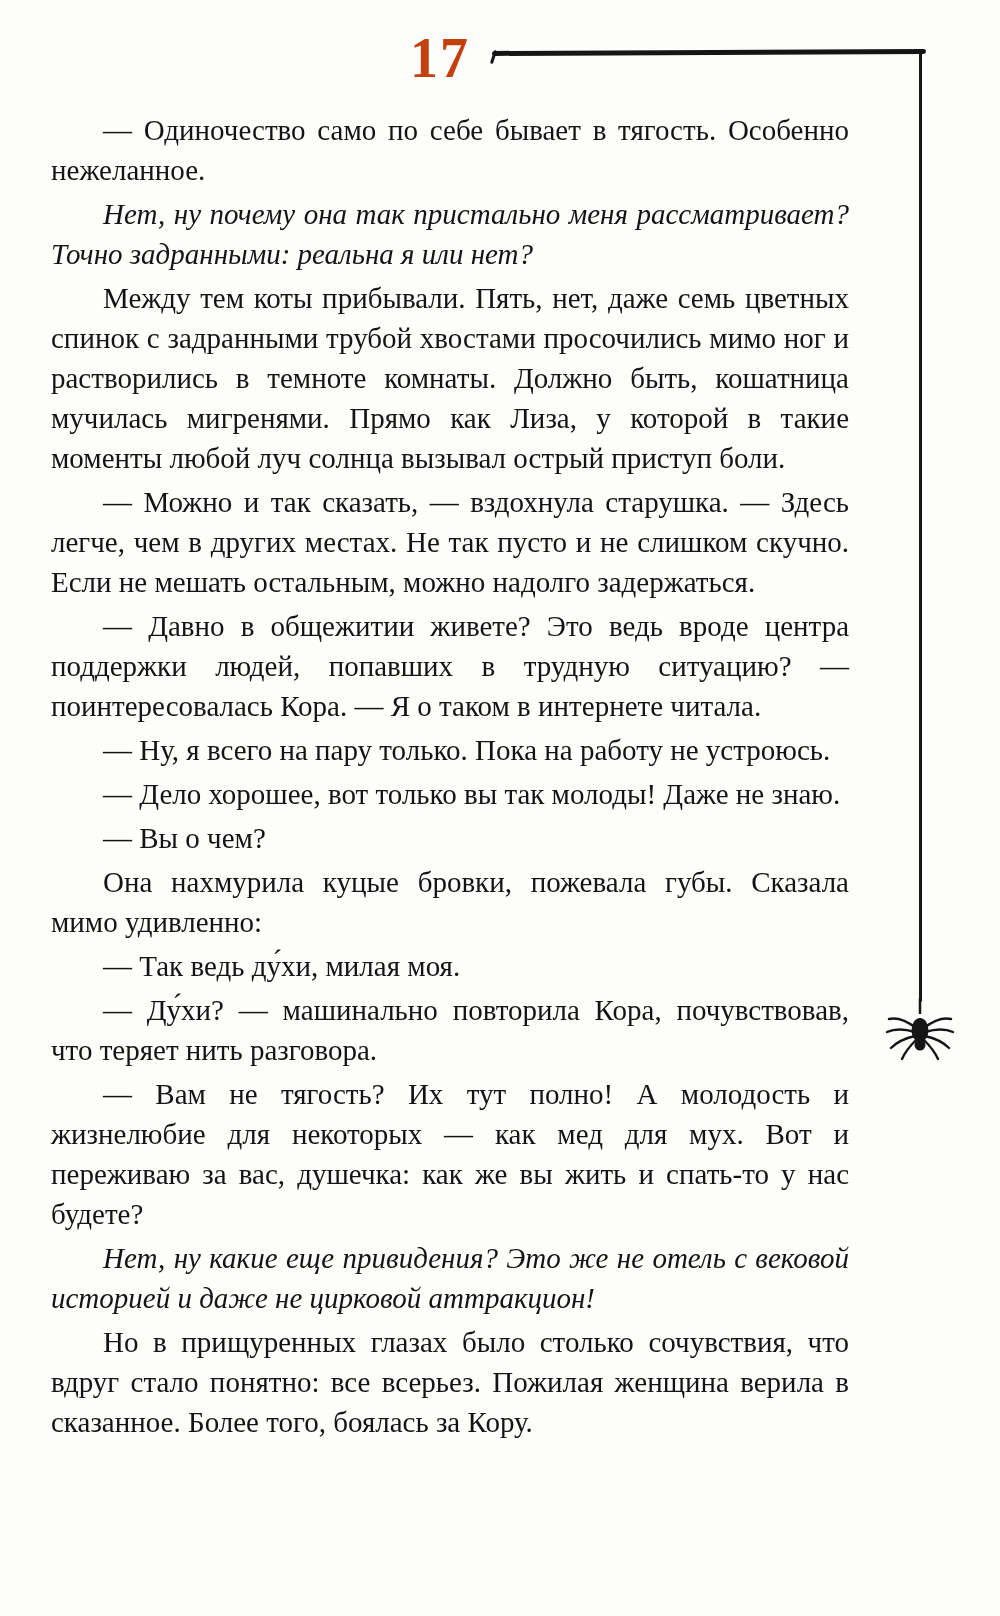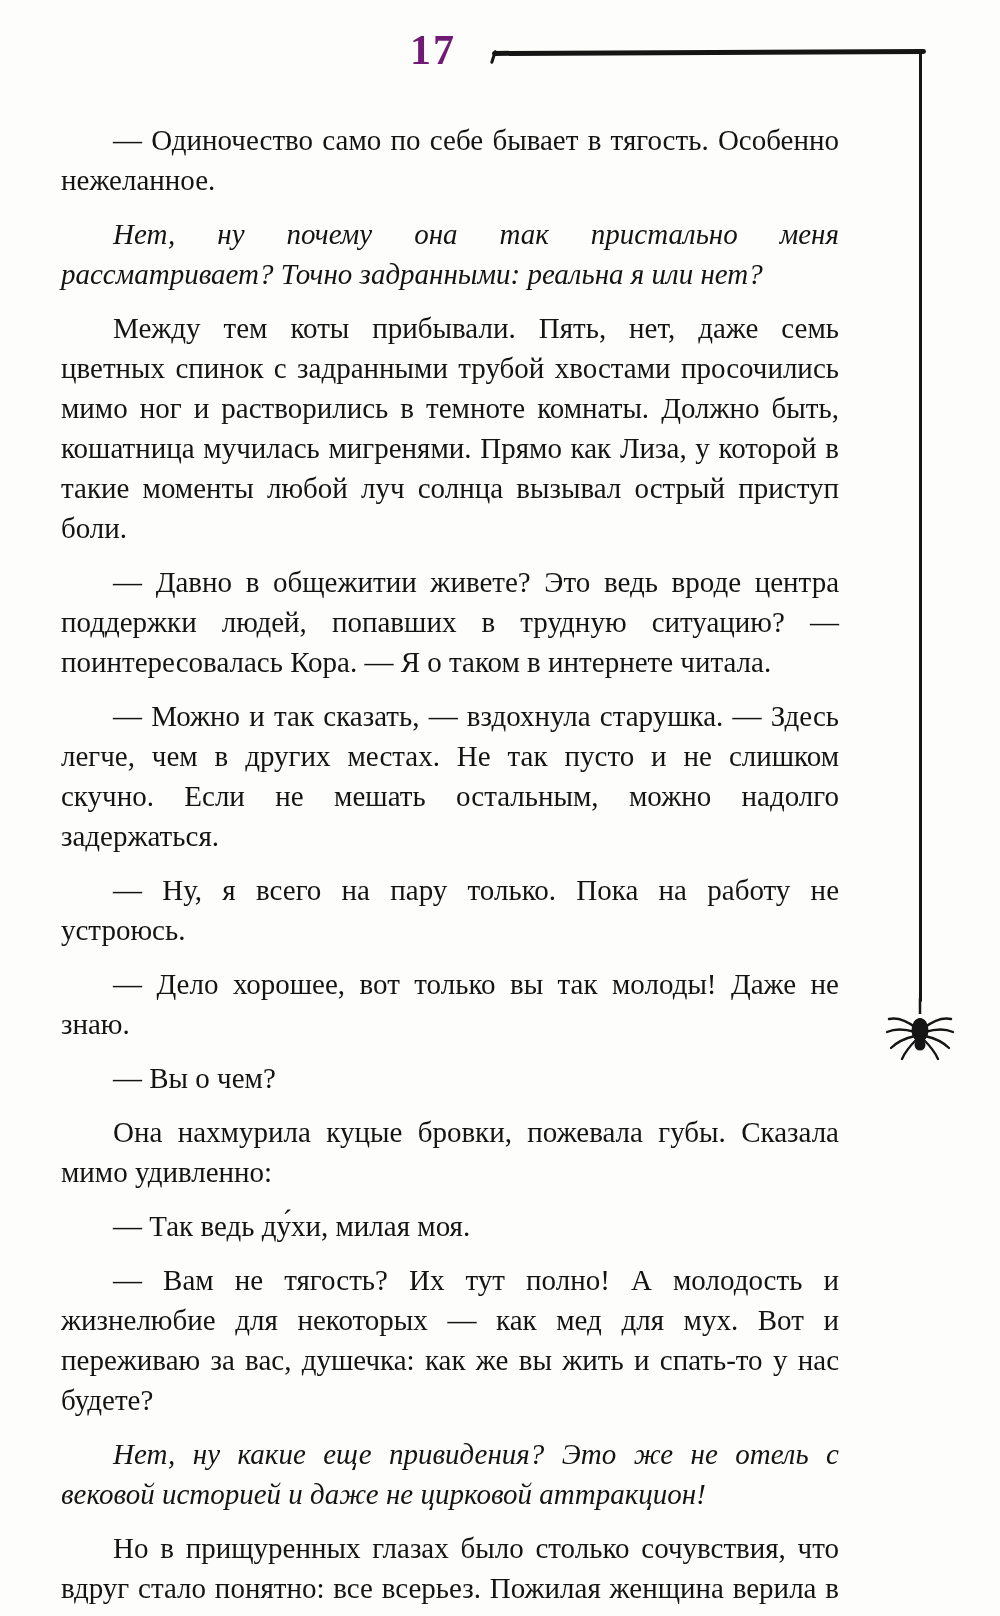--- a/index.html
+++ b/index.html
@@ -17,25 +17,25 @@
   }
   .page {
     position: absolute;
     inset: 0;
   }
   .pagenum {
     position: absolute;
     left: 410px;
     top: 26px;
     width: 70px;
-    font-size: 42px;
+    font-size: 56px;
     font-weight: 600;
     letter-spacing: 2px;
     text-align: left;
-    color: #701a75;
+    color: #c2410c;
   }
   .hrule {
     position: absolute;
     left: 492px;
     top: 50px;
     width: 434px;
     height: 5px;
     background: #151515;
     border-radius: 3px;
     transform: rotate(-0.25deg);
@@ -74,21 +74,21 @@
   .text {
     position: absolute;
     left: 47px;
     top: 106px;
     width: 806px;
     font-size: 29px;
     line-height: 40px;
     text-align: justify;
   }
   .para {
-    margin: 14px;
+    margin: 4px;
     text-indent: 52px;
   }
   .italic {
     font-style: italic;
   }
 </style>
 </head>
 <body>
 
 <div class="page">
@@ -116,25 +116,26 @@
 
       <ellipse cx="35" cy="32" rx="8.5" ry="12" fill="#151515"></ellipse>
       <circle cx="35" cy="47" r="5.5" fill="#151515"></circle>
     </svg>
   </div>
 
   <div class="text">
     <p class="para">— Одиночество само по себе бывает в тягость. Особенно нежеланное.</p>
     <p class="para italic">Нет, ну почему она так пристально меня рассматривает? Точно задранными: реальна я или нет?</p>
     <p class="para">Между тем коты прибывали. Пять, нет, даже семь цветных спинок с задранными трубой хвостами просочились мимо ног и растворились в темноте комнаты. Должно быть, кошатница мучилась мигренями. Прямо как Лиза, у которой в такие моменты любой луч солнца вызывал острый приступ боли.</p>
+    <p class="para">— Можно и так сказать, — вздохнула старушка. — Здесь легче, чем в других местах. Не так пусто и не слишком скучно. Если не мешать остальным, можно надолго задержаться.</p>
     <p class="para">— Давно в общежитии живете? Это ведь вроде центра поддержки людей, попавших в трудную ситуацию? — поинтересовалась Кора. — Я о таком в интернете читала.</p>
-    <p class="para">— Можно и так сказать, — вздохнула старушка. — Здесь легче, чем в других местах. Не так пусто и не слишком скучно. Если не мешать остальным, можно надолго задержаться.</p>
     <p class="para">— Ну, я всего на пару только. Пока на работу не устроюсь.</p>
     <p class="para">— Дело хорошее, вот только вы так молоды! Даже не знаю.</p>
     <p class="para">— Вы о чем?</p>
     <p class="para">Она нахмурила куцые бровки, пожевала губы. Сказала мимо удивленно:</p>
     <p class="para">— Так ведь ду́хи, милая моя.</p>
+    <p class="para">— Ду́хи? — машинально повторила Кора, почувствовав, что теряет нить разговора.</p>
     <p class="para">— Вам не тягость? Их тут полно! А молодость и жизнелюбие для некоторых — как мед для мух. Вот и переживаю за вас, душечка: как же вы жить и спать-то у нас будете?</p>
     <p class="para italic">Нет, ну какие еще привидения? Это же не отель с вековой историей и даже не цирковой аттракцион!</p>
     <p class="para">Но в прищуренных глазах было столько сочувствия, что вдруг стало понятно: все всерьез. Пожилая женщина верила в сказанное. Более того, боялась за Кору.</p>
   </div>
 
 </div>
 
 </body></html>

